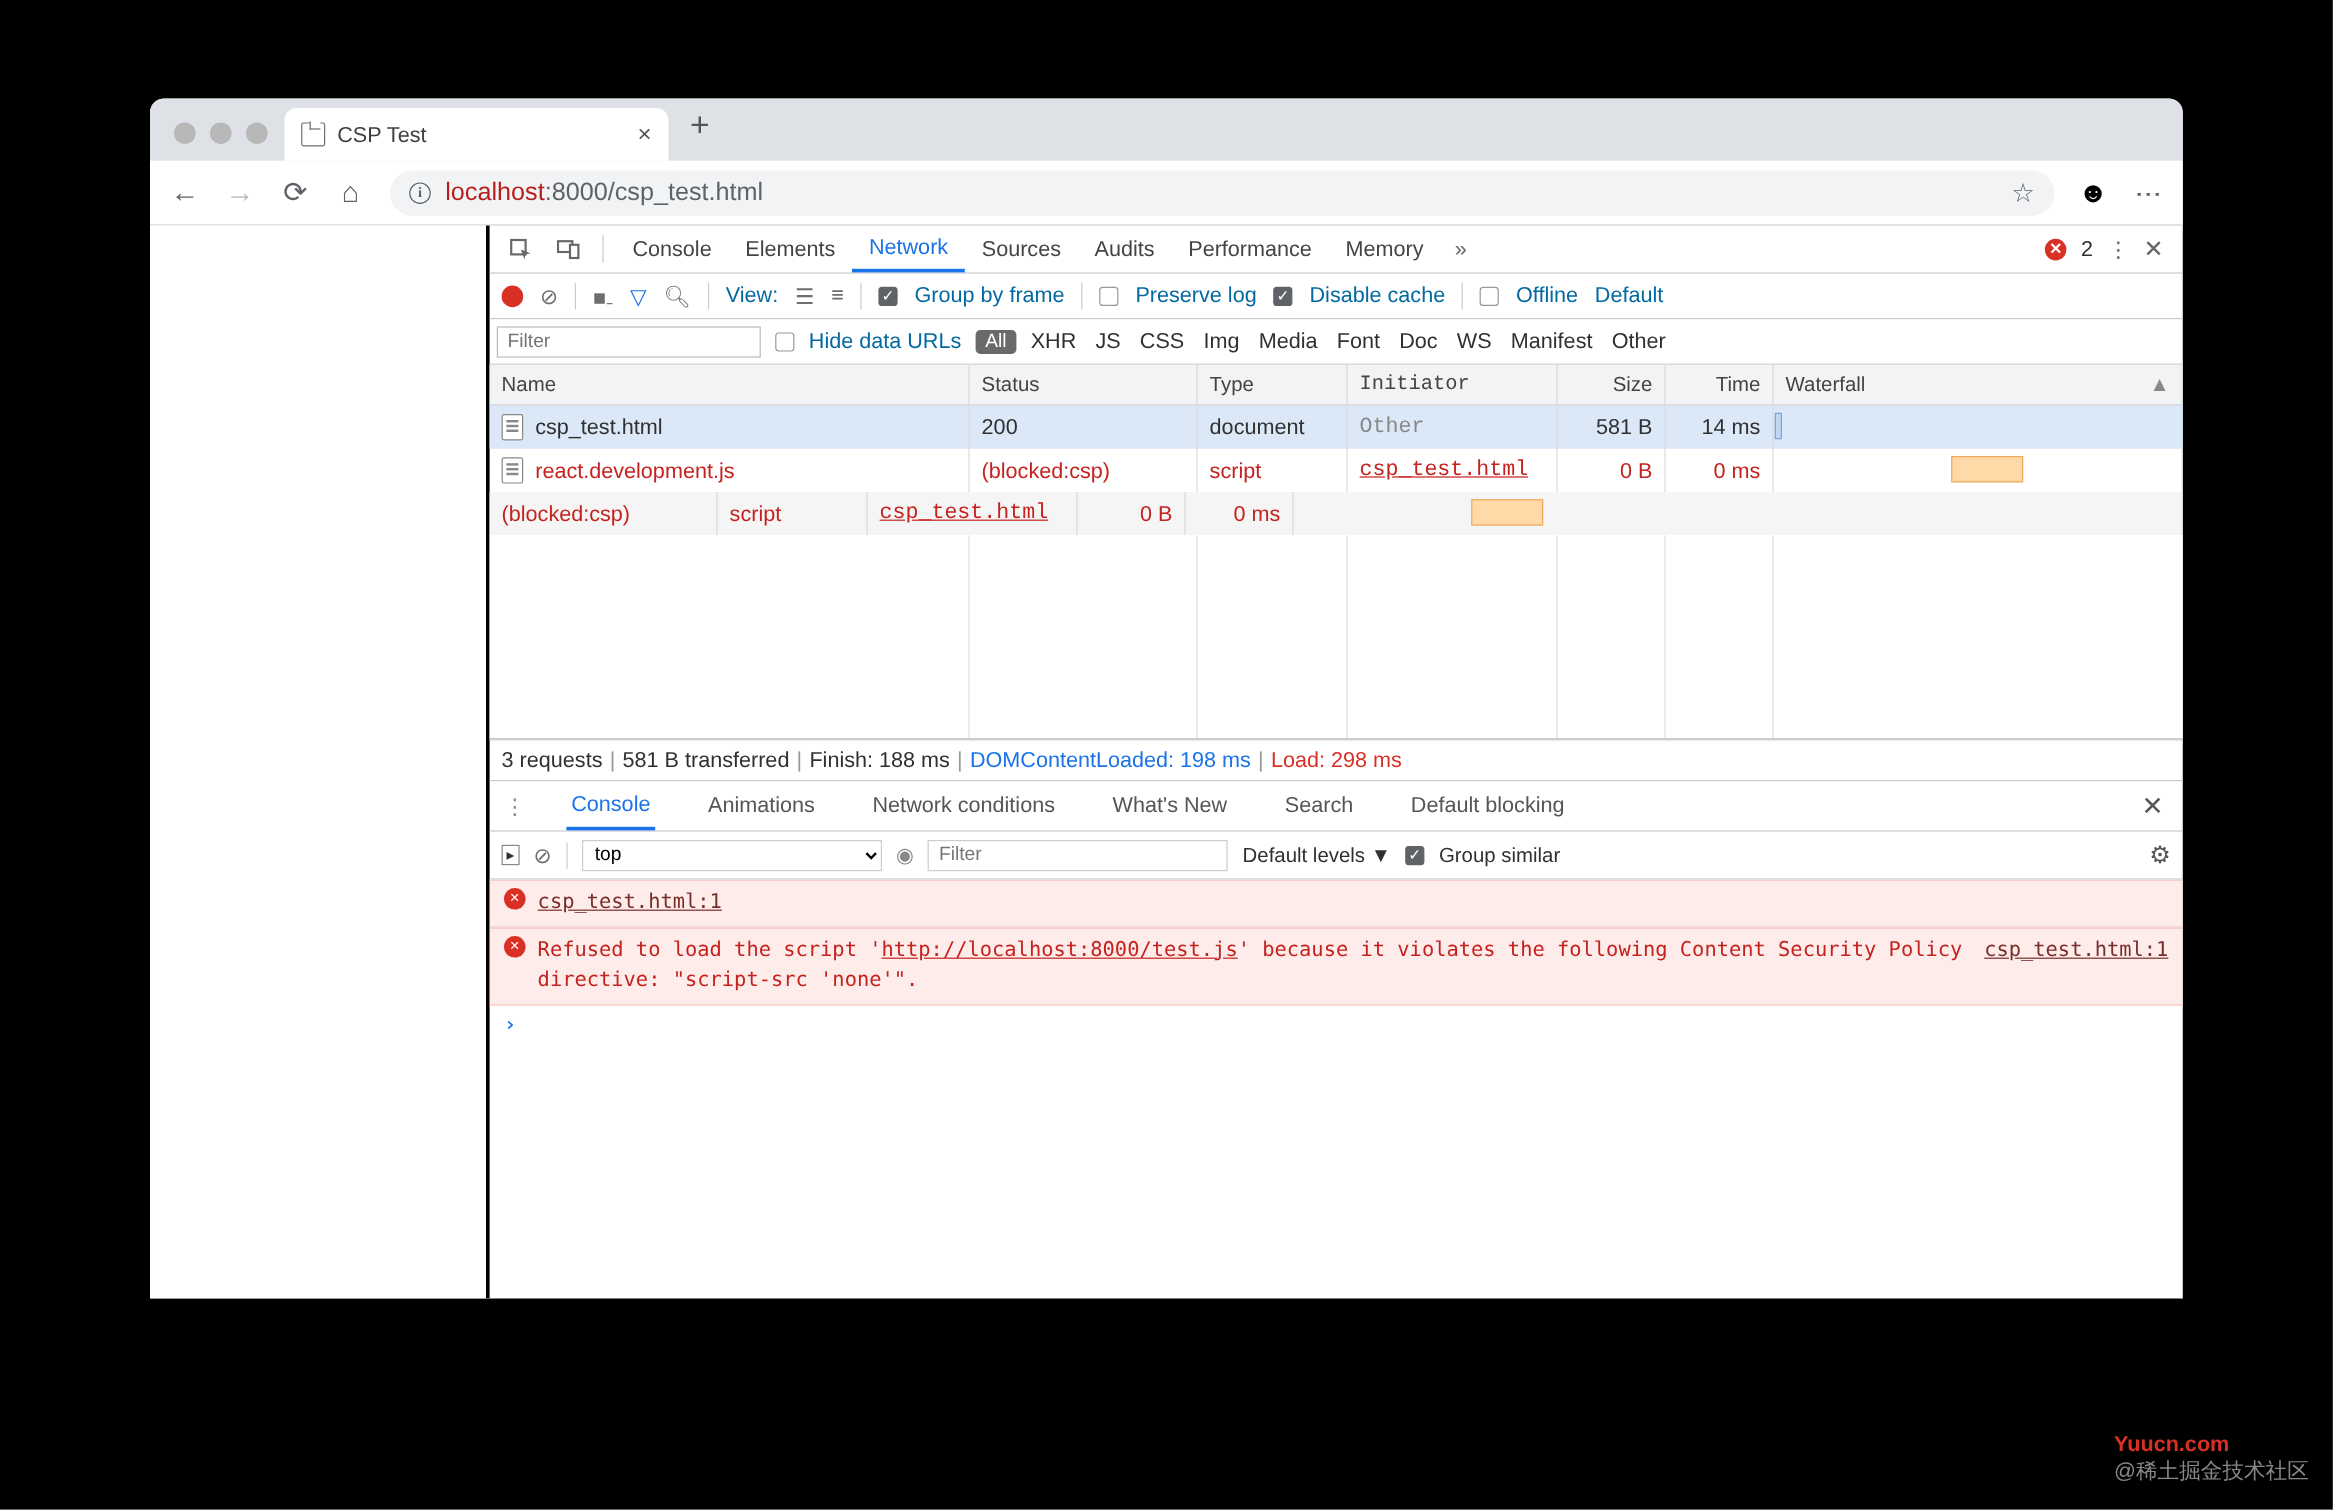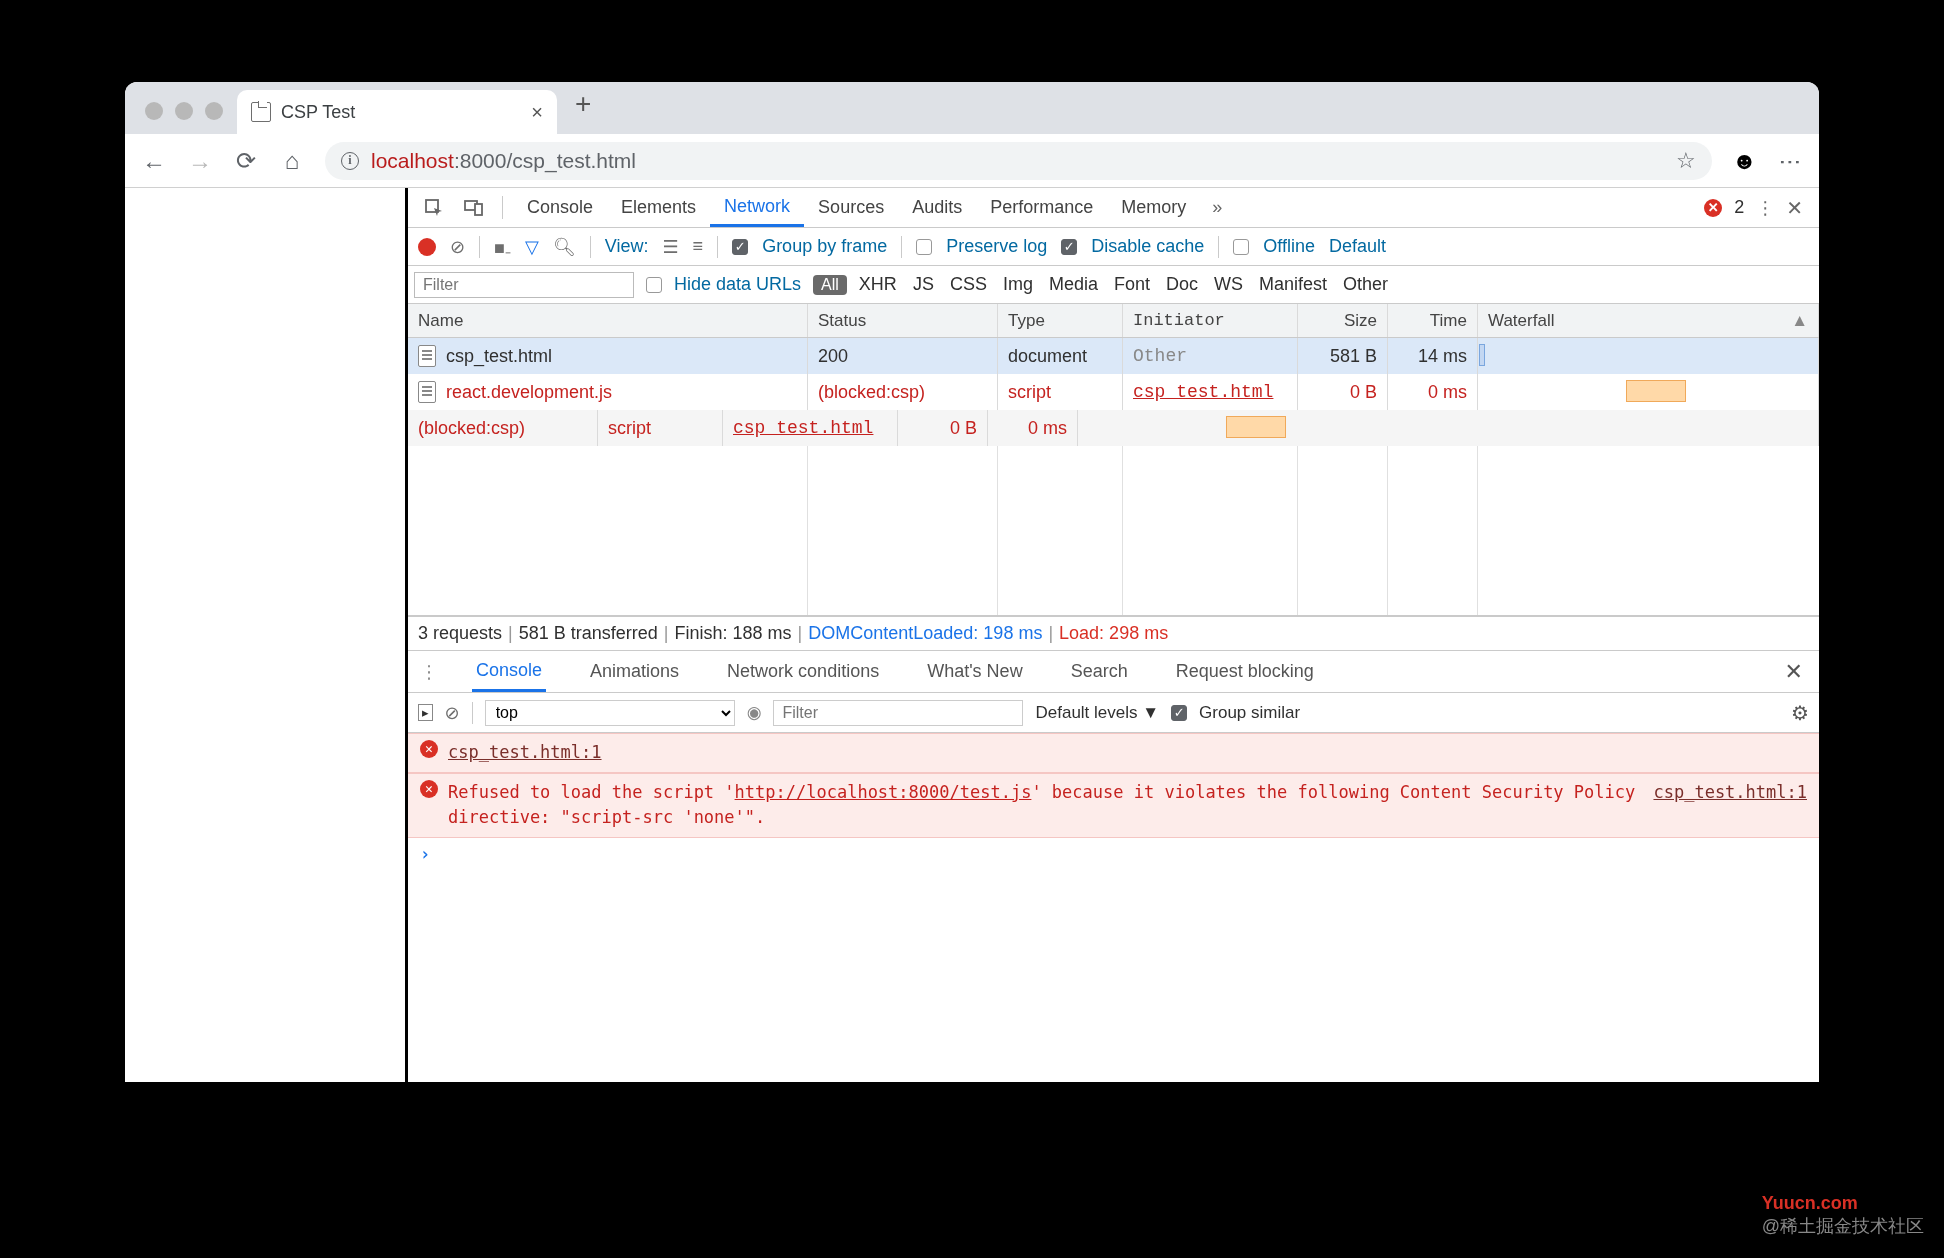--- a/index.html
+++ b/index.html
@@ -284,21 +284,21 @@
       </div>
 
       <div class="drawer-tabs">
         <span class="handle">⋮</span>
         <div id="drawer-tabs-host" style="display:flex;gap:40px;">
             <div class="dr-tab active">Console</div>
             <div class="dr-tab">Animations</div>
             <div class="dr-tab">Network conditions</div>
             <div class="dr-tab">What's New</div>
             <div class="dr-tab">Search</div>
-            <div class="dr-tab">Request blocking</div>
+            <div class="dr-tab">Default blocking</div>
           </div>
         <span class="x">✕</span>
       </div>
 
       <div class="console-tb">
         <span style="border:1.5px solid #888;padding:0 3px;font-size:13px;">▸</span>
         <span class="tb-icn">⊘</span>
         <div class="vsep"></div>
         <select><option>top</option></select>
         <span style="color:#888;">◉</span>

